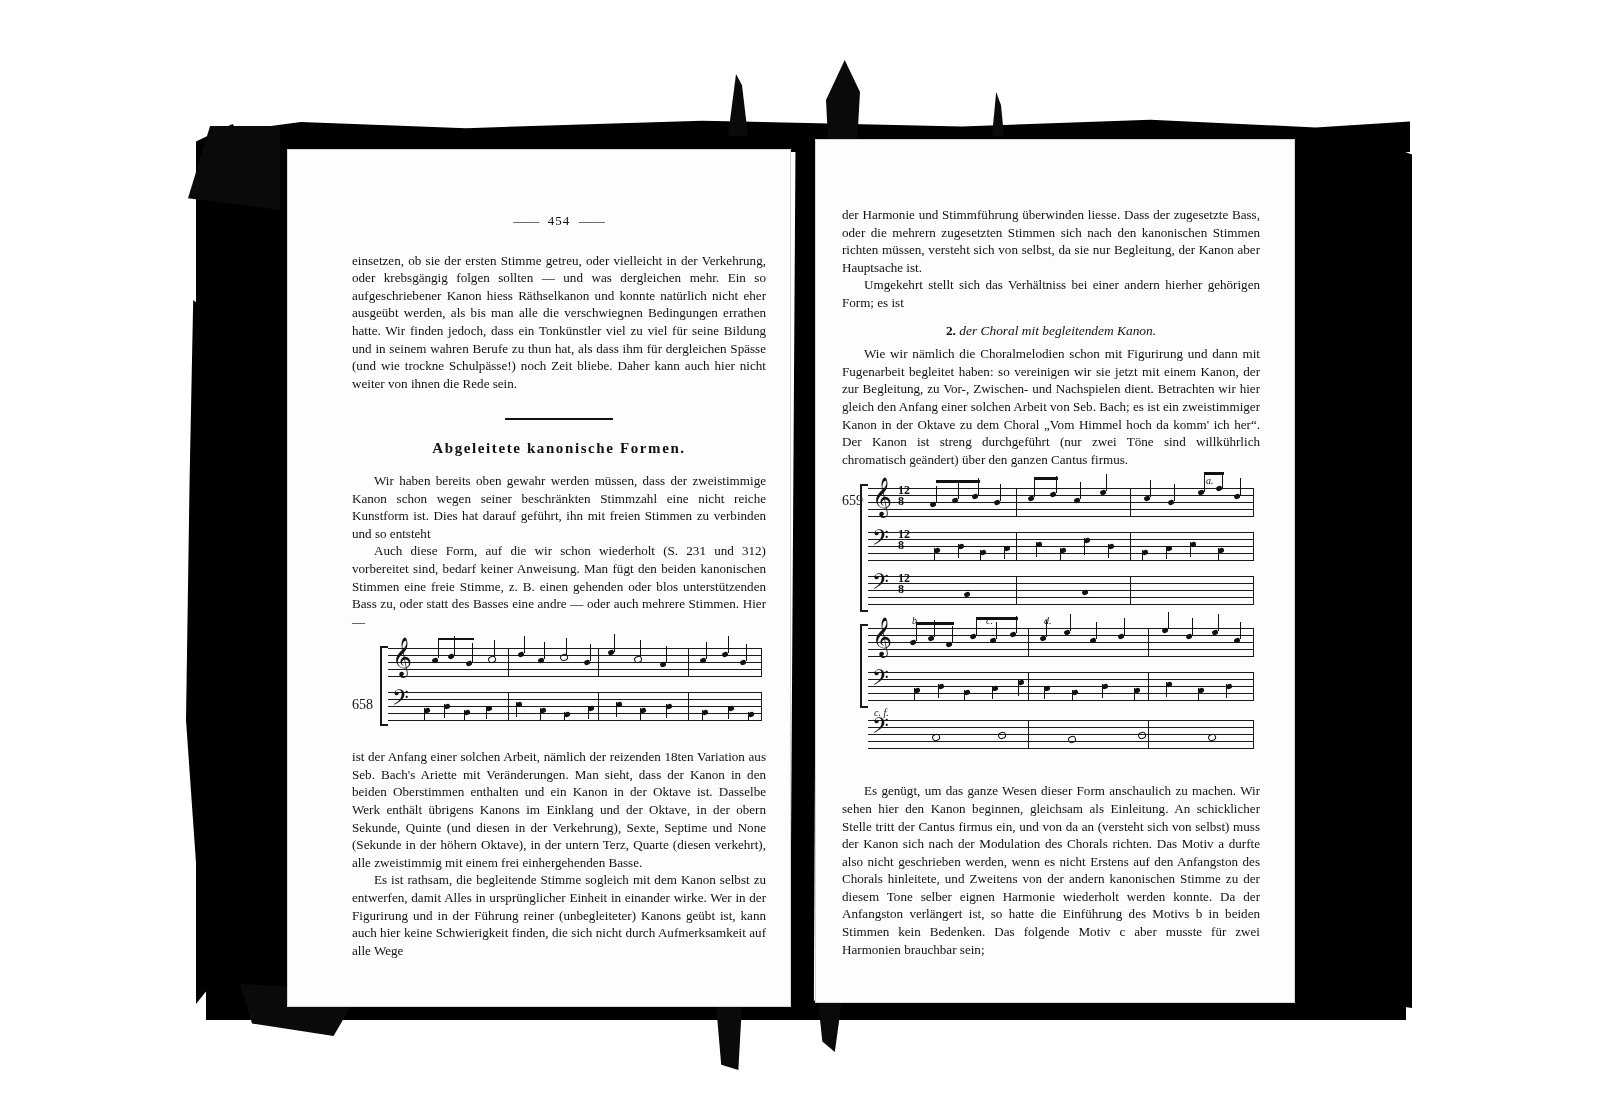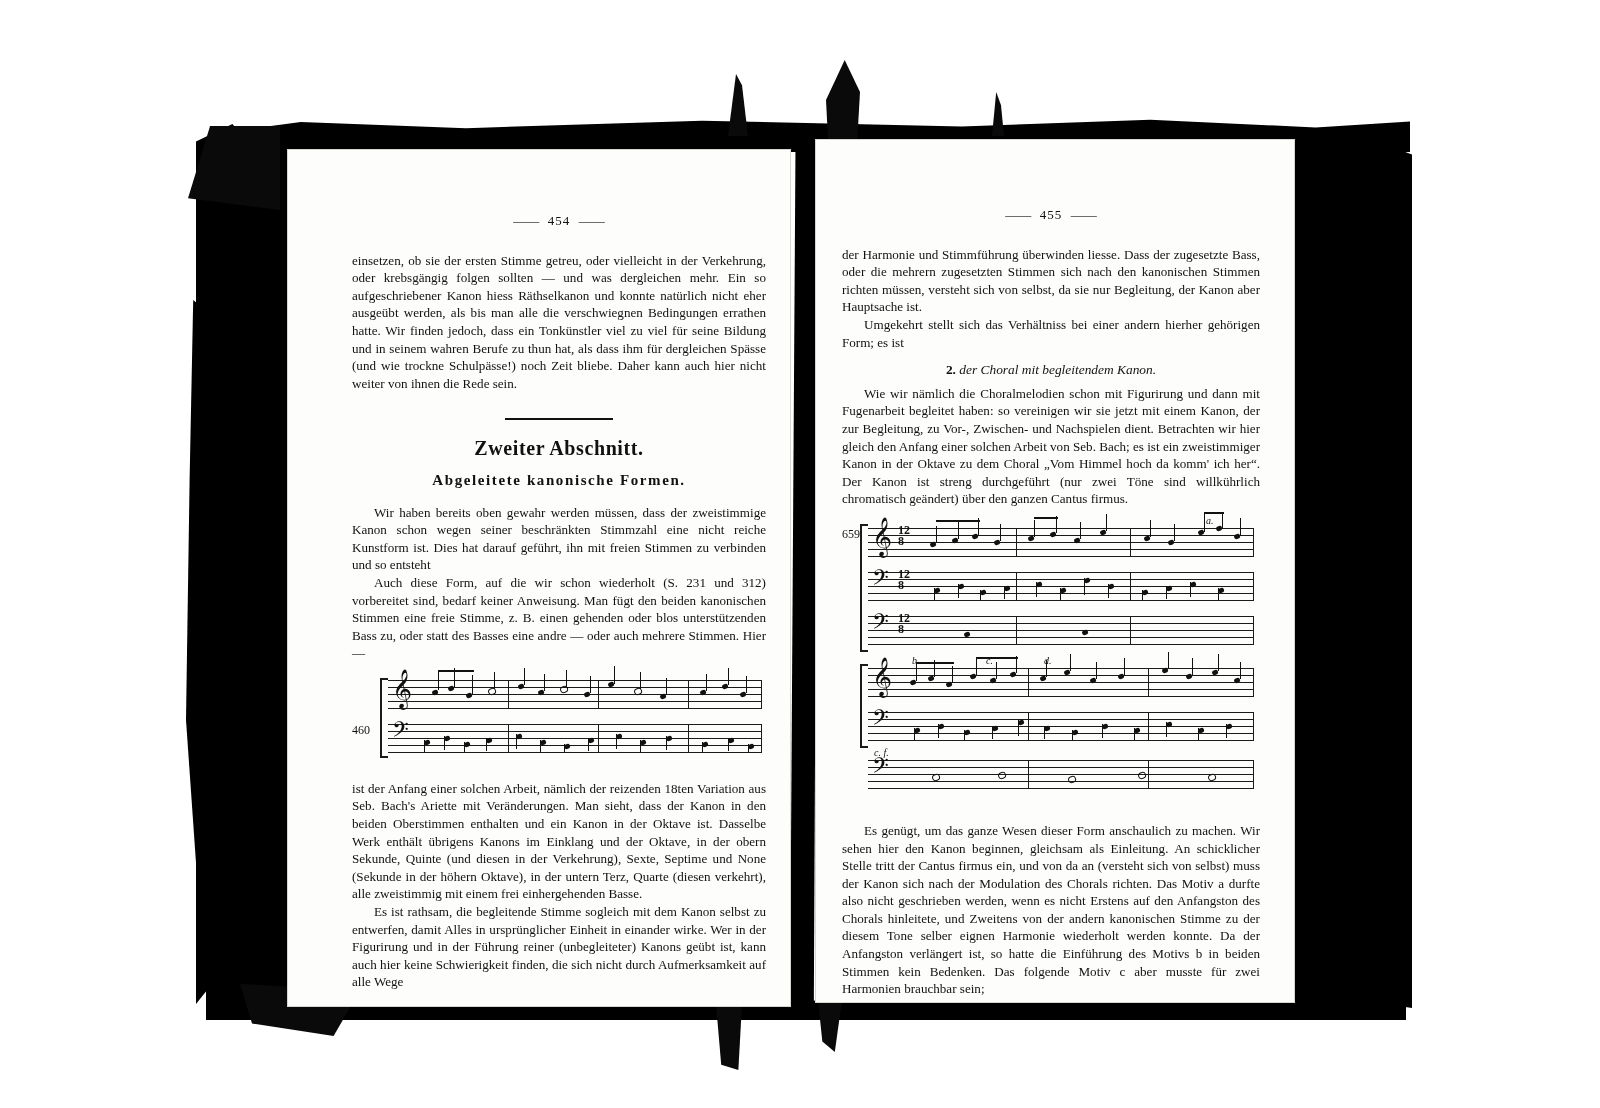--- a/index.html
+++ b/index.html
@@ -151,22 +151,23 @@
 
   
   .music {
     position: relative;
     margin: 14px 0 12px 0;
     background: #fdfdfb;
   }
   .music .ex-num {
     position: absolute;
     left: 0;
-    font-size: 12px;
+    font-size: 14px;
     color: #111;
+    margin-top: 6px;
   }
   .staff-wrap { position: relative; }
   .staff {
     position: relative;
     height: 34px;
     margin-bottom: 10px;
   }
   .staff .line {
     position: absolute;
     left: 0; right: 0;
@@ -262,30 +263,29 @@
     <div class="folio">
       <span class="rule">——</span>
       &nbsp;<span>454</span>&nbsp;
       <span class="rule">——</span>
     </div>
 
     <p class="noind">einsetzen, ob sie der ersten Stimme getreu, oder vielleicht in der Verkehrung, oder krebsgängig folgen sollten — und was dergleichen mehr. Ein so aufgeschriebener Kanon hiess Räthselkanon und konnte natürlich nicht eher ausgeübt werden, als bis man alle die verschwiegnen Bedingungen errathen hatte. Wir finden jedoch, dass ein Tonkünstler viel zu viel für seine Bildung und in seinem wahren Berufe zu thun hat, als dass ihm für dergleichen Spässe (und wie trockne Schulpässe!) noch Zeit bliebe. Daher kann auch hier nicht weiter von ihnen die Rede sein.</p>
 
     <div class="divider"></div>
 
-    <h2 class="section-title">Zweiter Abschnitt.</h2>
     <h3 class="section-sub">Abgeleitete kanonische Formen.</h3>
 
     <p>Wir haben bereits oben gewahr werden müssen, dass der zweistimmige Kanon schon wegen seiner beschränkten Stimmzahl eine nicht reiche Kunstform ist. Dies hat darauf geführt, ihn mit freien Stimmen zu verbinden und so entsteht</p>
 
 
     <p>Auch diese Form, auf die wir schon wiederholt (S. 231 und 312) vorbereitet sind, bedarf keiner Anweisung. Man fügt den beiden kanonischen Stimmen eine freie Stimme, z. B. einen gehenden oder blos unterstützenden Bass zu, oder statt des Basses eine andre — oder auch mehrere Stimmen. Hier —</p>
 
     <div class="music" style="height:92px;">
-      <div class="ex-num" style="top:46px;">460</div>
+      <div class="ex-num" style="top:46px;">658</div>
       <div class="staff-wrap" style="margin-left:36px; width:374px;">
         <div class="brace" style="top:2px; height:76px;"></div>
 
         <div class="staff" style="margin-top:2px;">
           <div class="line"></div>
             <div class="line"></div>
             <div class="line"></div>
             <div class="line"></div>
             <div class="line"></div>
           <div class="clef treble">𝄞</div>
@@ -366,25 +366,20 @@
         </div>
       </div>
     </div>
 
     <p class="noind">ist der Anfang einer solchen Arbeit, nämlich der reizenden 18ten Variation aus Seb. Bach's Ariette mit Veränderungen. Man sieht, dass der Kanon in den beiden Oberstimmen enthalten und ein Kanon in der Oktave ist. Dasselbe Werk enthält übrigens Kanons im Einklang und der Oktave, in der obern Sekunde, Quinte (und diesen in der Verkehrung), Sexte, Septime und None (Sekunde in der höhern Oktave), in der untern Terz, Quarte (diesen verkehrt), alle zweistimmig mit einem frei einhergehenden Basse.</p>
     <p>Es ist rathsam, die begleitende Stimme sogleich mit dem Kanon selbst zu entwerfen, damit Alles in ursprünglicher Einheit in einander wirke. Wer in der Figurirung und in der Führung reiner (unbegleiteter) Kanons geübt ist, kann auch hier keine Schwierigkeit finden, die sich nicht durch Aufmerksamkeit auf alle Wege</p>
   </div>
 
   <div class="col" id="col-right">
 
-    <div class="folio">
-      <span class="rule">——</span>
-      &nbsp;<span>455</span>&nbsp;
-      <span class="rule">——</span>
-    </div>
 
     <p class="noind">der Harmonie und Stimmführung überwinden liesse. Dass der zugesetzte Bass, oder die mehrern zugesetzten Stimmen sich nach den kanonischen Stimmen richten müssen, versteht sich von selbst, da sie nur Begleitung, der Kanon aber Hauptsache ist.</p>
     <p>Umgekehrt stellt sich das Verhältniss bei einer andern hierher gehörigen Form; es ist</p>
 
     <div class="run-head">
       <span class="num">2.</span>
       <span>der Choral mit begleitendem Kanon.</span>
     </div>
 
     <p>Wie wir nämlich die Choralmelodien schon mit Figurirung und dann mit Fugenarbeit begleitet haben: so vereinigen wir sie jetzt mit einem Kanon, der zur Begleitung, zu Vor-, Zwischen- und Nachspielen dient. Betrachten wir hier gleich den Anfang einer solchen Arbeit von Seb. Bach; es ist ein zweistimmiger Kanon in der Oktave zu dem Choral „Vom Himmel hoch da komm' ich her“. Der Kanon ist streng durchgeführt (nur zwei Töne sind willkührlich chromatisch geändert) über den ganzen Cantus firmus.</p>

